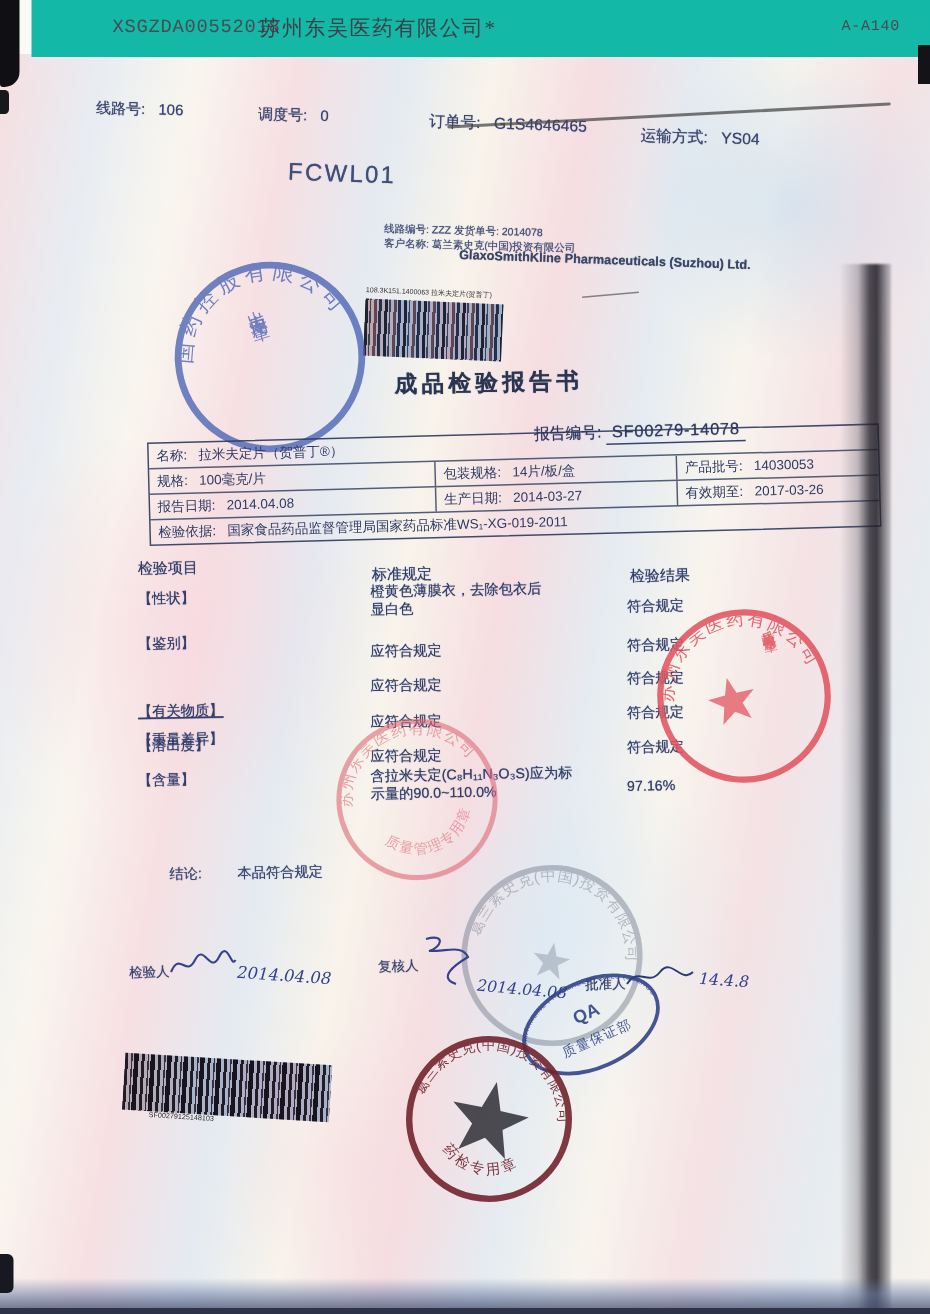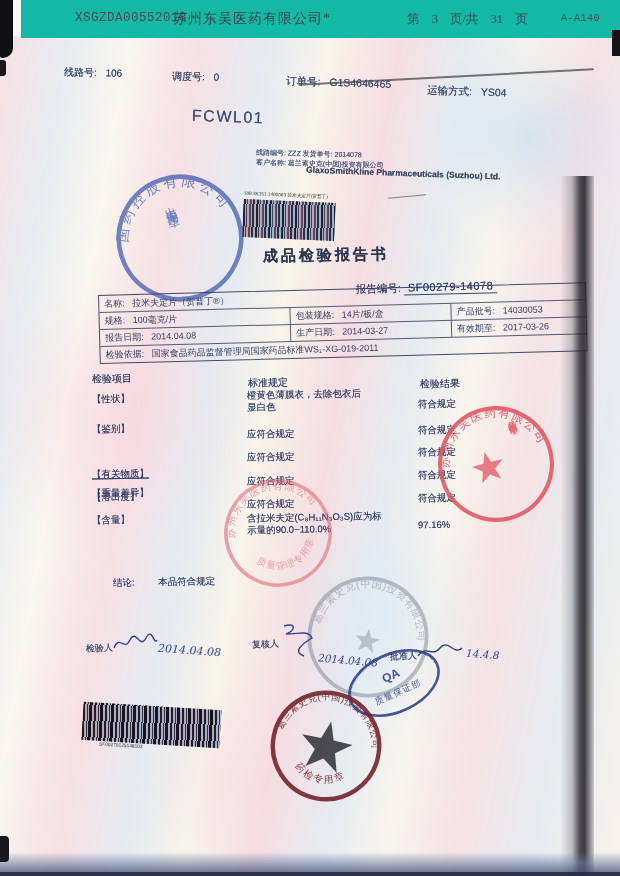--- a/index.html
+++ b/index.html
@@ -112,27 +112,20 @@
   .mark-bl{left:0;top:800px;width:9px;height:26px;background:#181820;border-radius:0 4px 4px 0;}
 </style>
 </head>
 <body>
 
 <div class="page">
 
   <div class="header-strip">
     <span class="hdr hdr-scanid">XSGZDA00552018</span>
     <span class="hdr hdr-company">苏州东吴医药有限公司*</span>
-    <span class="hdr hdr-page">
-      <span>第</span>
-      <span>3</span>
-      <span>页/共</span>
-      <span>31</span>
-      <span>页</span>
-    </span>
     <span class="hdr hdr-doccode">A-A140</span>
   </div>
 
   <div class="scan">
 
     <span class="pt ship ship1">
       <span>线路号:</span>
       <span class="val">106</span>
     </span>
     <span class="pt ship ship2">

